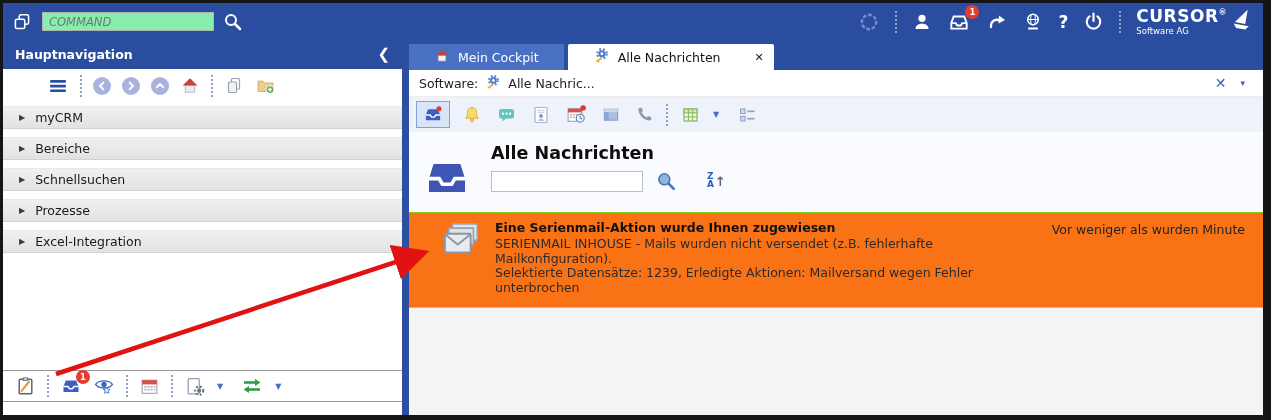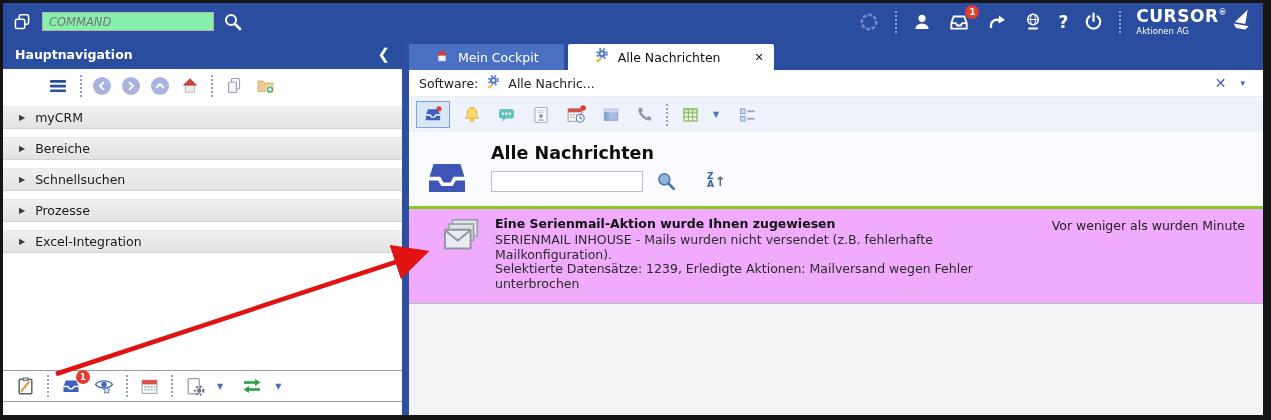--- a/index.html
+++ b/index.html
@@ -54,21 +54,21 @@
   .content { flex:1; display:flex; flex-direction:column; background:#fafbfe; min-height:0; }
   .head { display:flex; padding:11px 0 0 17px; gap:23px; }
   .head-text { display:flex; flex-direction:column; }
   .page-title { font-size:17.5px; font-weight:bold; color:#0d0d0d; }
   .search-row { display:flex; align-items:center; gap:12px; margin-top:7px; }
   .search-input { width:152px; height:21px; border:1px solid #b6bfce; font-size:12px; padding:0 5px; font-family:"DejaVu Sans", sans-serif; background:#fff; }
   .sorter { display:flex; align-items:center; gap:1px; margin-left:18px; }
   .sorter-letters { display:flex; flex-direction:column; line-height:.85; }
   .sorter-letters span { font-size:9px; font-weight:bold; color:#2b5cc4; }
   .sorter-arrow { font-size:13px; font-weight:bold; color:#5a6b7f; }
-  .msg-list { margin-top:7px; background:#f0abfc; border-top:3px solid #84cc16; border-bottom:1px solid #b9b9b9; }
+  .msg-list { margin-top:13px; background:#f97316; border-top:1px solid #84cc16; border-bottom:1px solid #b9b9b9; }
   .msg { display:flex; gap:12px; padding:8px 12px 11px 34px; cursor:default; }
   .msg-text { font-size:12.5px; color:#2b2b2b; line-height:1.18; }
   .msg-title { font-weight:bold; color:#111; margin-bottom:1px; }
   .msg-time { margin-left:auto; font-size:12.5px; color:#222; white-space:nowrap; padding:1px 6px 0 0; }
   .below { flex:1; background:#f4f4f6; }
   .arrow-overlay { position:absolute; left:0; top:0; pointer-events:none; z-index:50; }
 </style>
 </head>
 <body>
 
@@ -127,21 +127,21 @@
       <span class="iconbtn">
         <svg width="21" height="21" viewBox="0 0 20 20">
           <path d="M6.2 5.2 A6.4 6.4 0 1 0 13.8 5.2" fill="none" stroke="#fff" stroke-width="2.1" stroke-linecap="round"></path>
           <line x1="10" y1="2.5" x2="10" y2="9.5" stroke="#fff" stroke-width="2.1" stroke-linecap="round"></line>
         </svg>
       </span>
       <span class="vdots"></span>
       <div class="logo">
         <div class="logo-txt">
           <span class="logo-name"><span>CURSOR</span><span class="logo-reg">®</span></span>
-          <div class="logo-sub">Aktionen AG</div>
+          <div class="logo-sub">Software AG</div>
         </div>
         <span>
           <svg width="22" height="26" viewBox="0 0 20 22">
             <g transform="rotate(10 10 11)">
               <path d="M13.5 1 L13.5 14 L4 14 Z" fill="#fff"></path>
               <path d="M3 15.5 H17 L14.5 19 H6 Z" fill="#fff"></path>
             </g>
           </svg>
         </span>
       </div>

